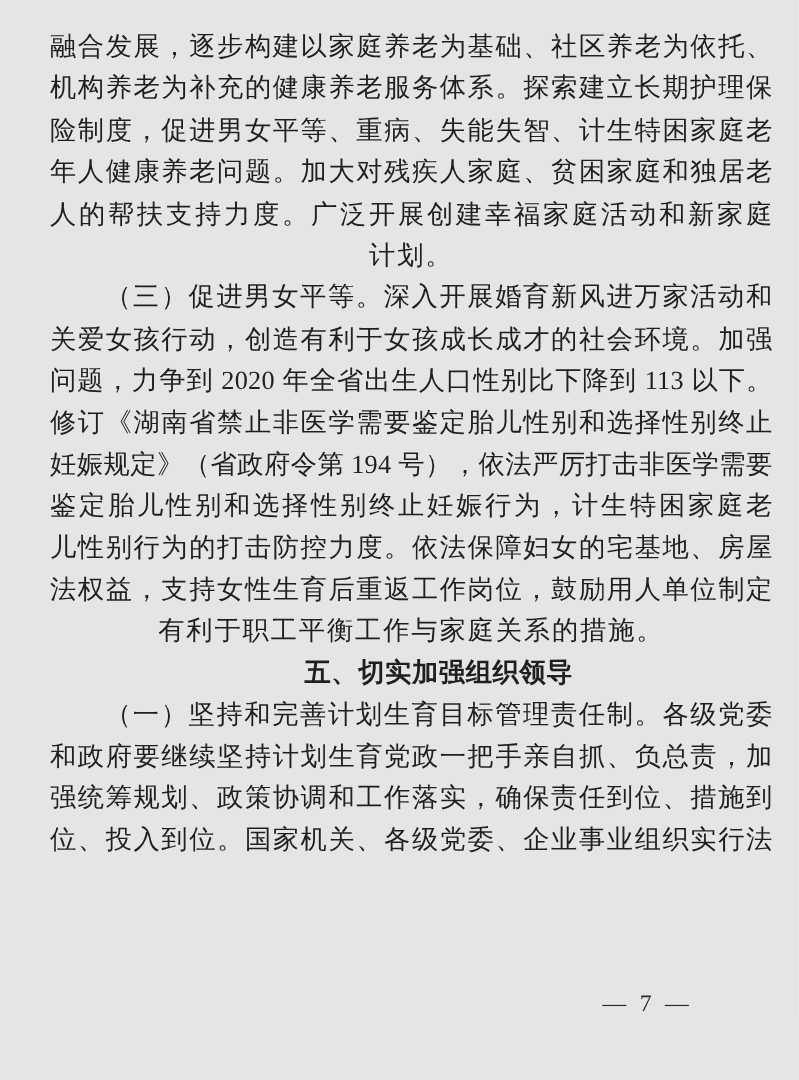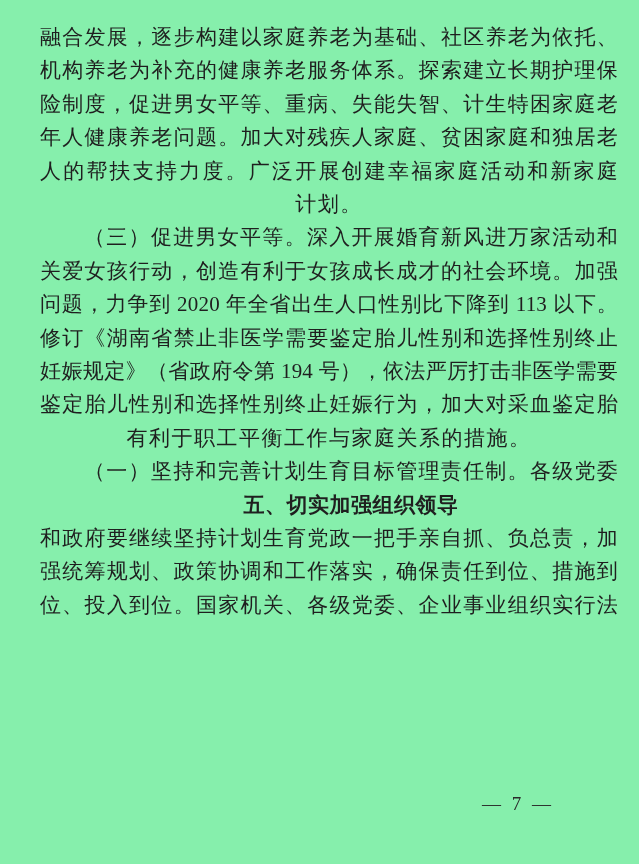--- a/index.html
+++ b/index.html
@@ -3,21 +3,21 @@
 <meta charset="utf-8">
 <style>
   html, body {
     margin: 0;
     padding: 0;
   }
   .page {
     position: relative;
     width: 639px;
     height: 864px;
-    background: #86efac;
+    background: #e5e5e5;
     overflow: hidden;
     font-family: "Liberation Serif", serif;
   }
   .text-block {
     position: absolute;
     left: 40px;
     top: 21px;
     width: 578px;
   }
   .line {
@@ -63,22 +63,24 @@
       <div class="line stretch">机构养老为补充的健康养老服务体系。探索建立长期护理保</div>
       <div class="line stretch">险制度，促进男女平等、重病、失能失智、计生特困家庭老</div>
       <div class="line stretch">年人健康养老问题。加大对残疾人家庭、贫困家庭和独居老</div>
       <div class="line stretch">人的帮扶支持力度。广泛开展创建幸福家庭活动和新家庭</div>
       <div class="line">计划。</div>
       <div class="line indent stretch">（三）促进男女平等。深入开展婚育新风进万家活动和</div>
       <div class="line stretch">关爱女孩行动，创造有利于女孩成长成才的社会环境。加强</div>
       <div class="line stretch">问题，力争到 2020 年全省出生人口性别比下降到 113 以下。</div>
       <div class="line stretch">修订《湖南省禁止非医学需要鉴定胎儿性别和选择性别终止</div>
       <div class="line stretch">妊娠规定》（省政府令第 194 号），依法严厉打击非医学需要</div>
-      <div class="line stretch">鉴定胎儿性别和选择性别终止妊娠行为，加大对采血鉴定胎</div>
+      <div class="line stretch">鉴定胎儿性别和选择性别终止妊娠行为，计生特困家庭老</div>
+      <div class="line stretch">儿性别行为的打击防控力度。依法保障妇女的宅基地、房屋</div>
+      <div class="line stretch">法权益，支持女性生育后重返工作岗位，鼓励用人单位制定</div>
       <div class="line">有利于职工平衡工作与家庭关系的措施。</div>
+      <div class="line indent bold">五、切实加强组织领导</div>
       <div class="line indent stretch">（一）坚持和完善计划生育目标管理责任制。各级党委</div>
-      <div class="line indent bold">五、切实加强组织领导</div>
       <div class="line stretch">和政府要继续坚持计划生育党政一把手亲自抓、负总责，加</div>
       <div class="line stretch">强统筹规划、政策协调和工作落实，确保责任到位、措施到</div>
       <div class="line stretch">位、投入到位。国家机关、各级党委、企业事业组织实行法</div>
     </div>
   <div class="page-footer">— 7 —</div>
 </div>
 
 </body></html>

